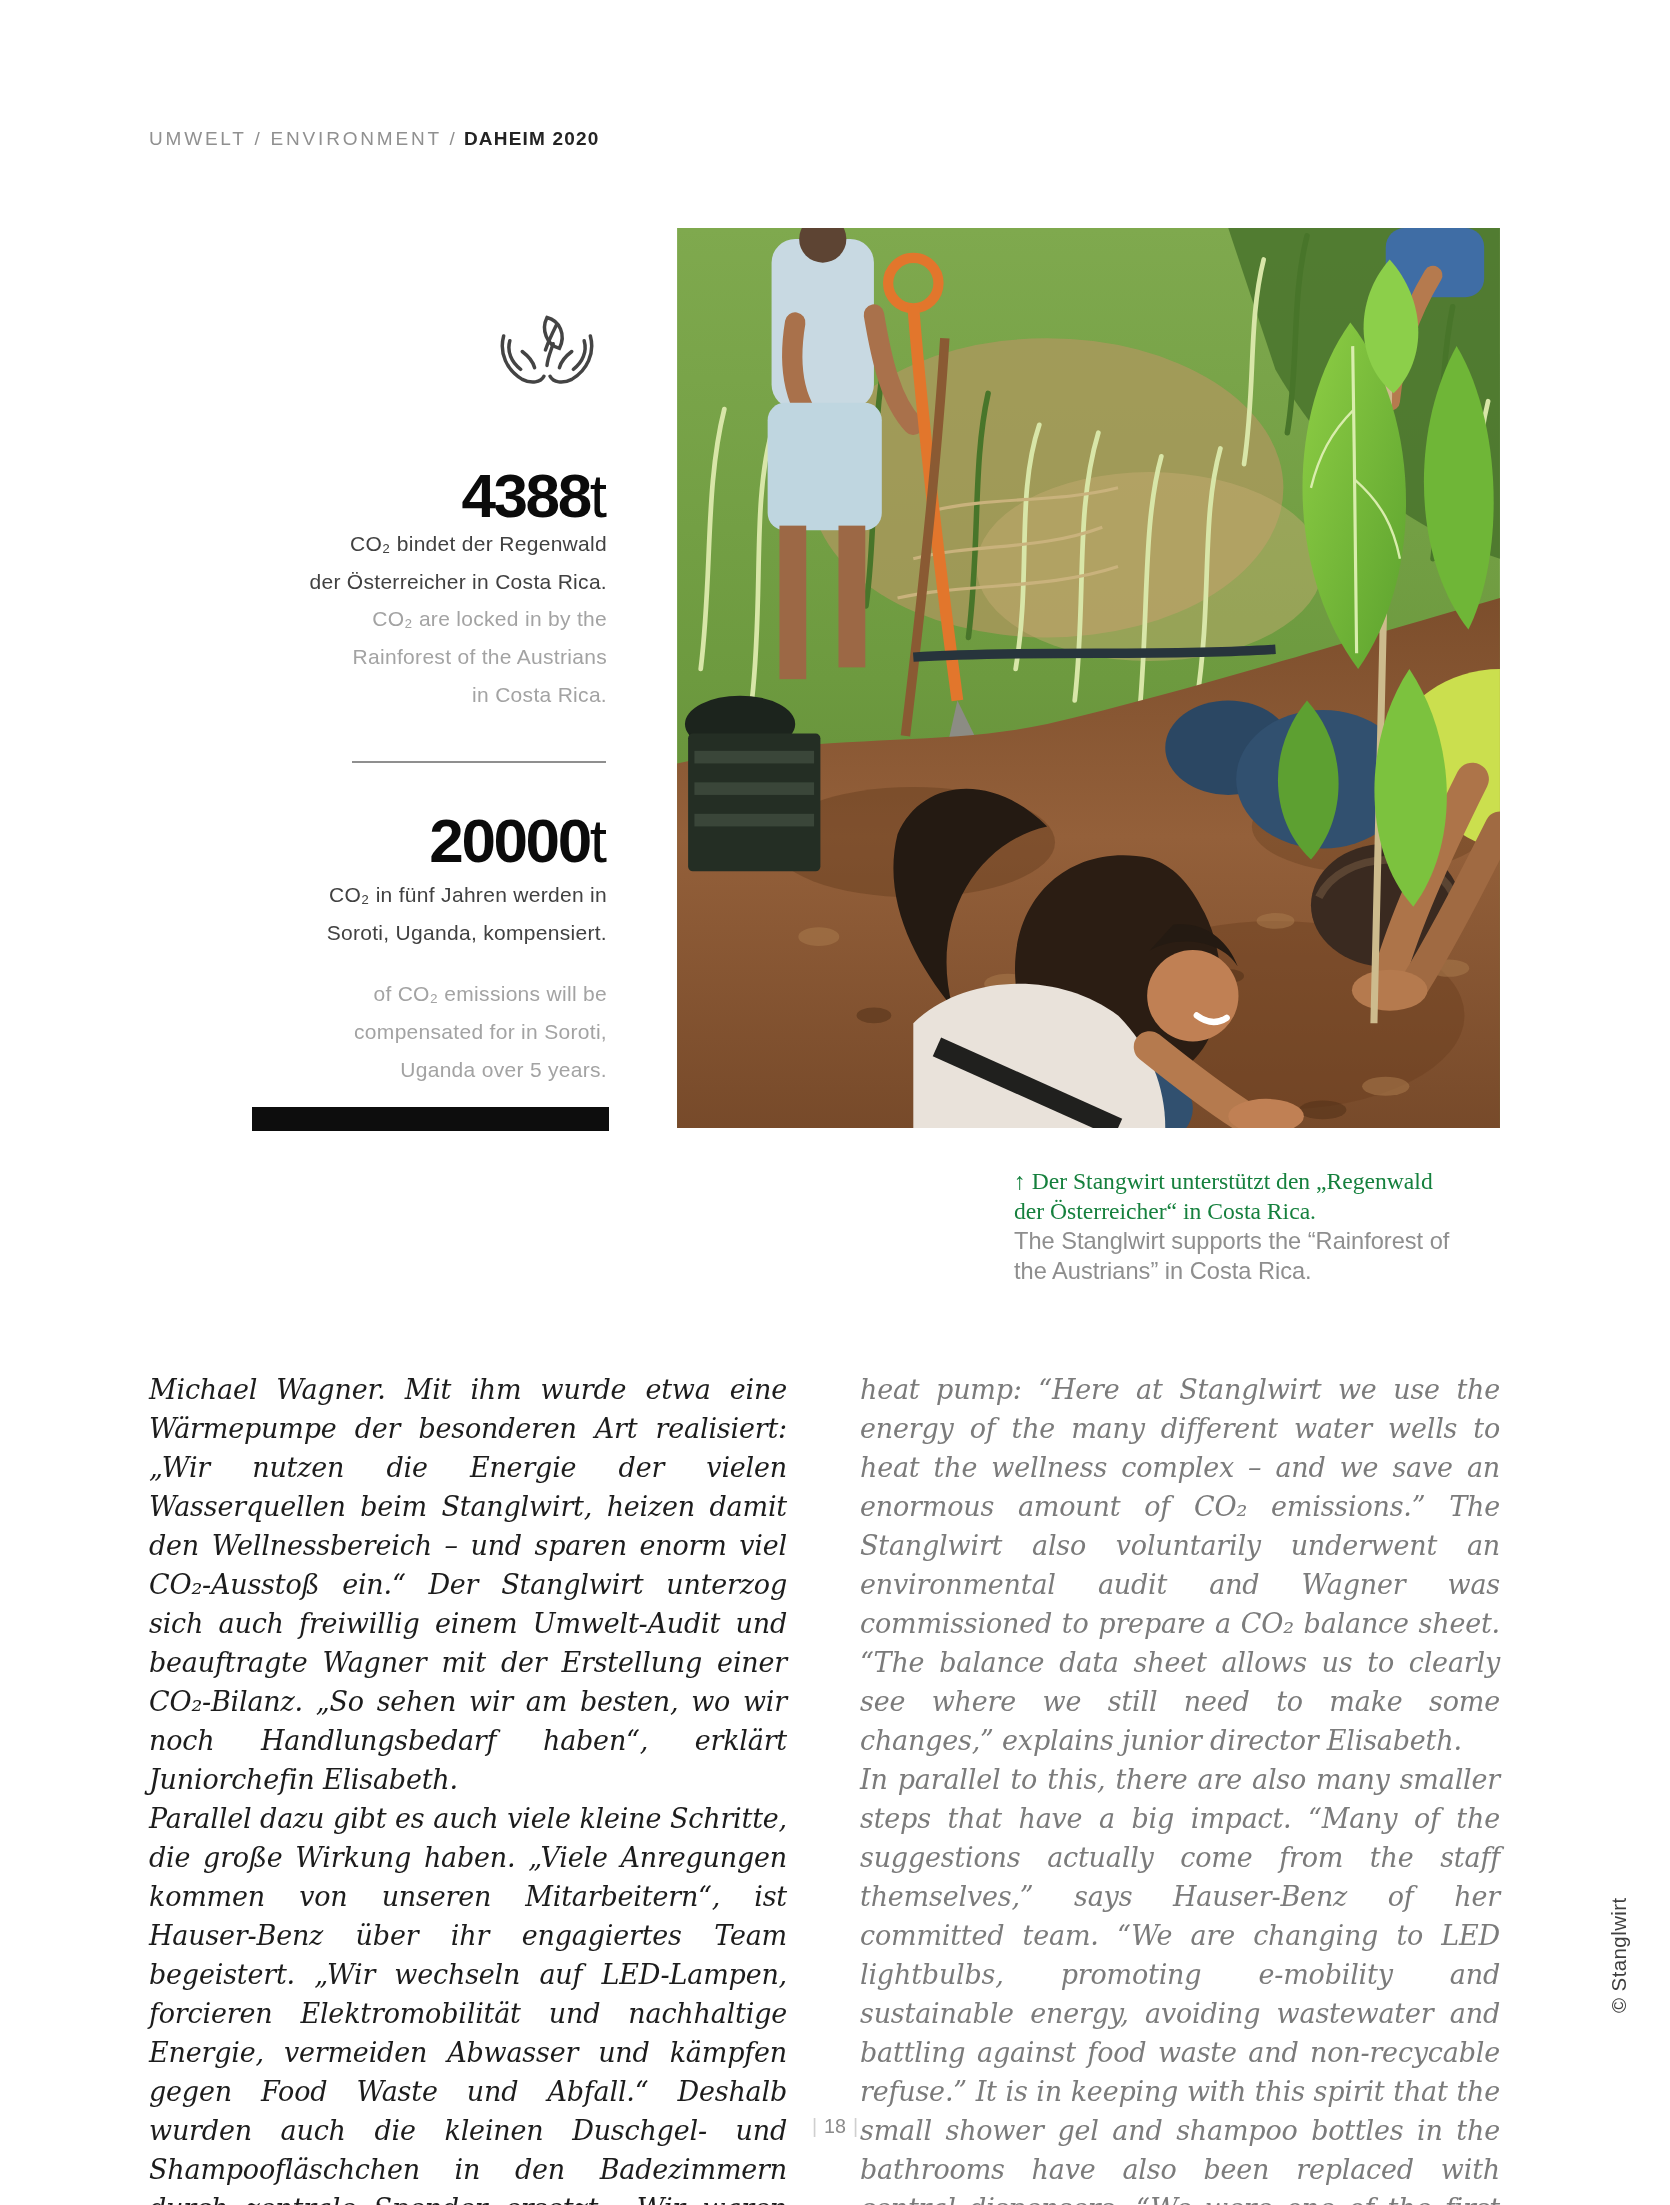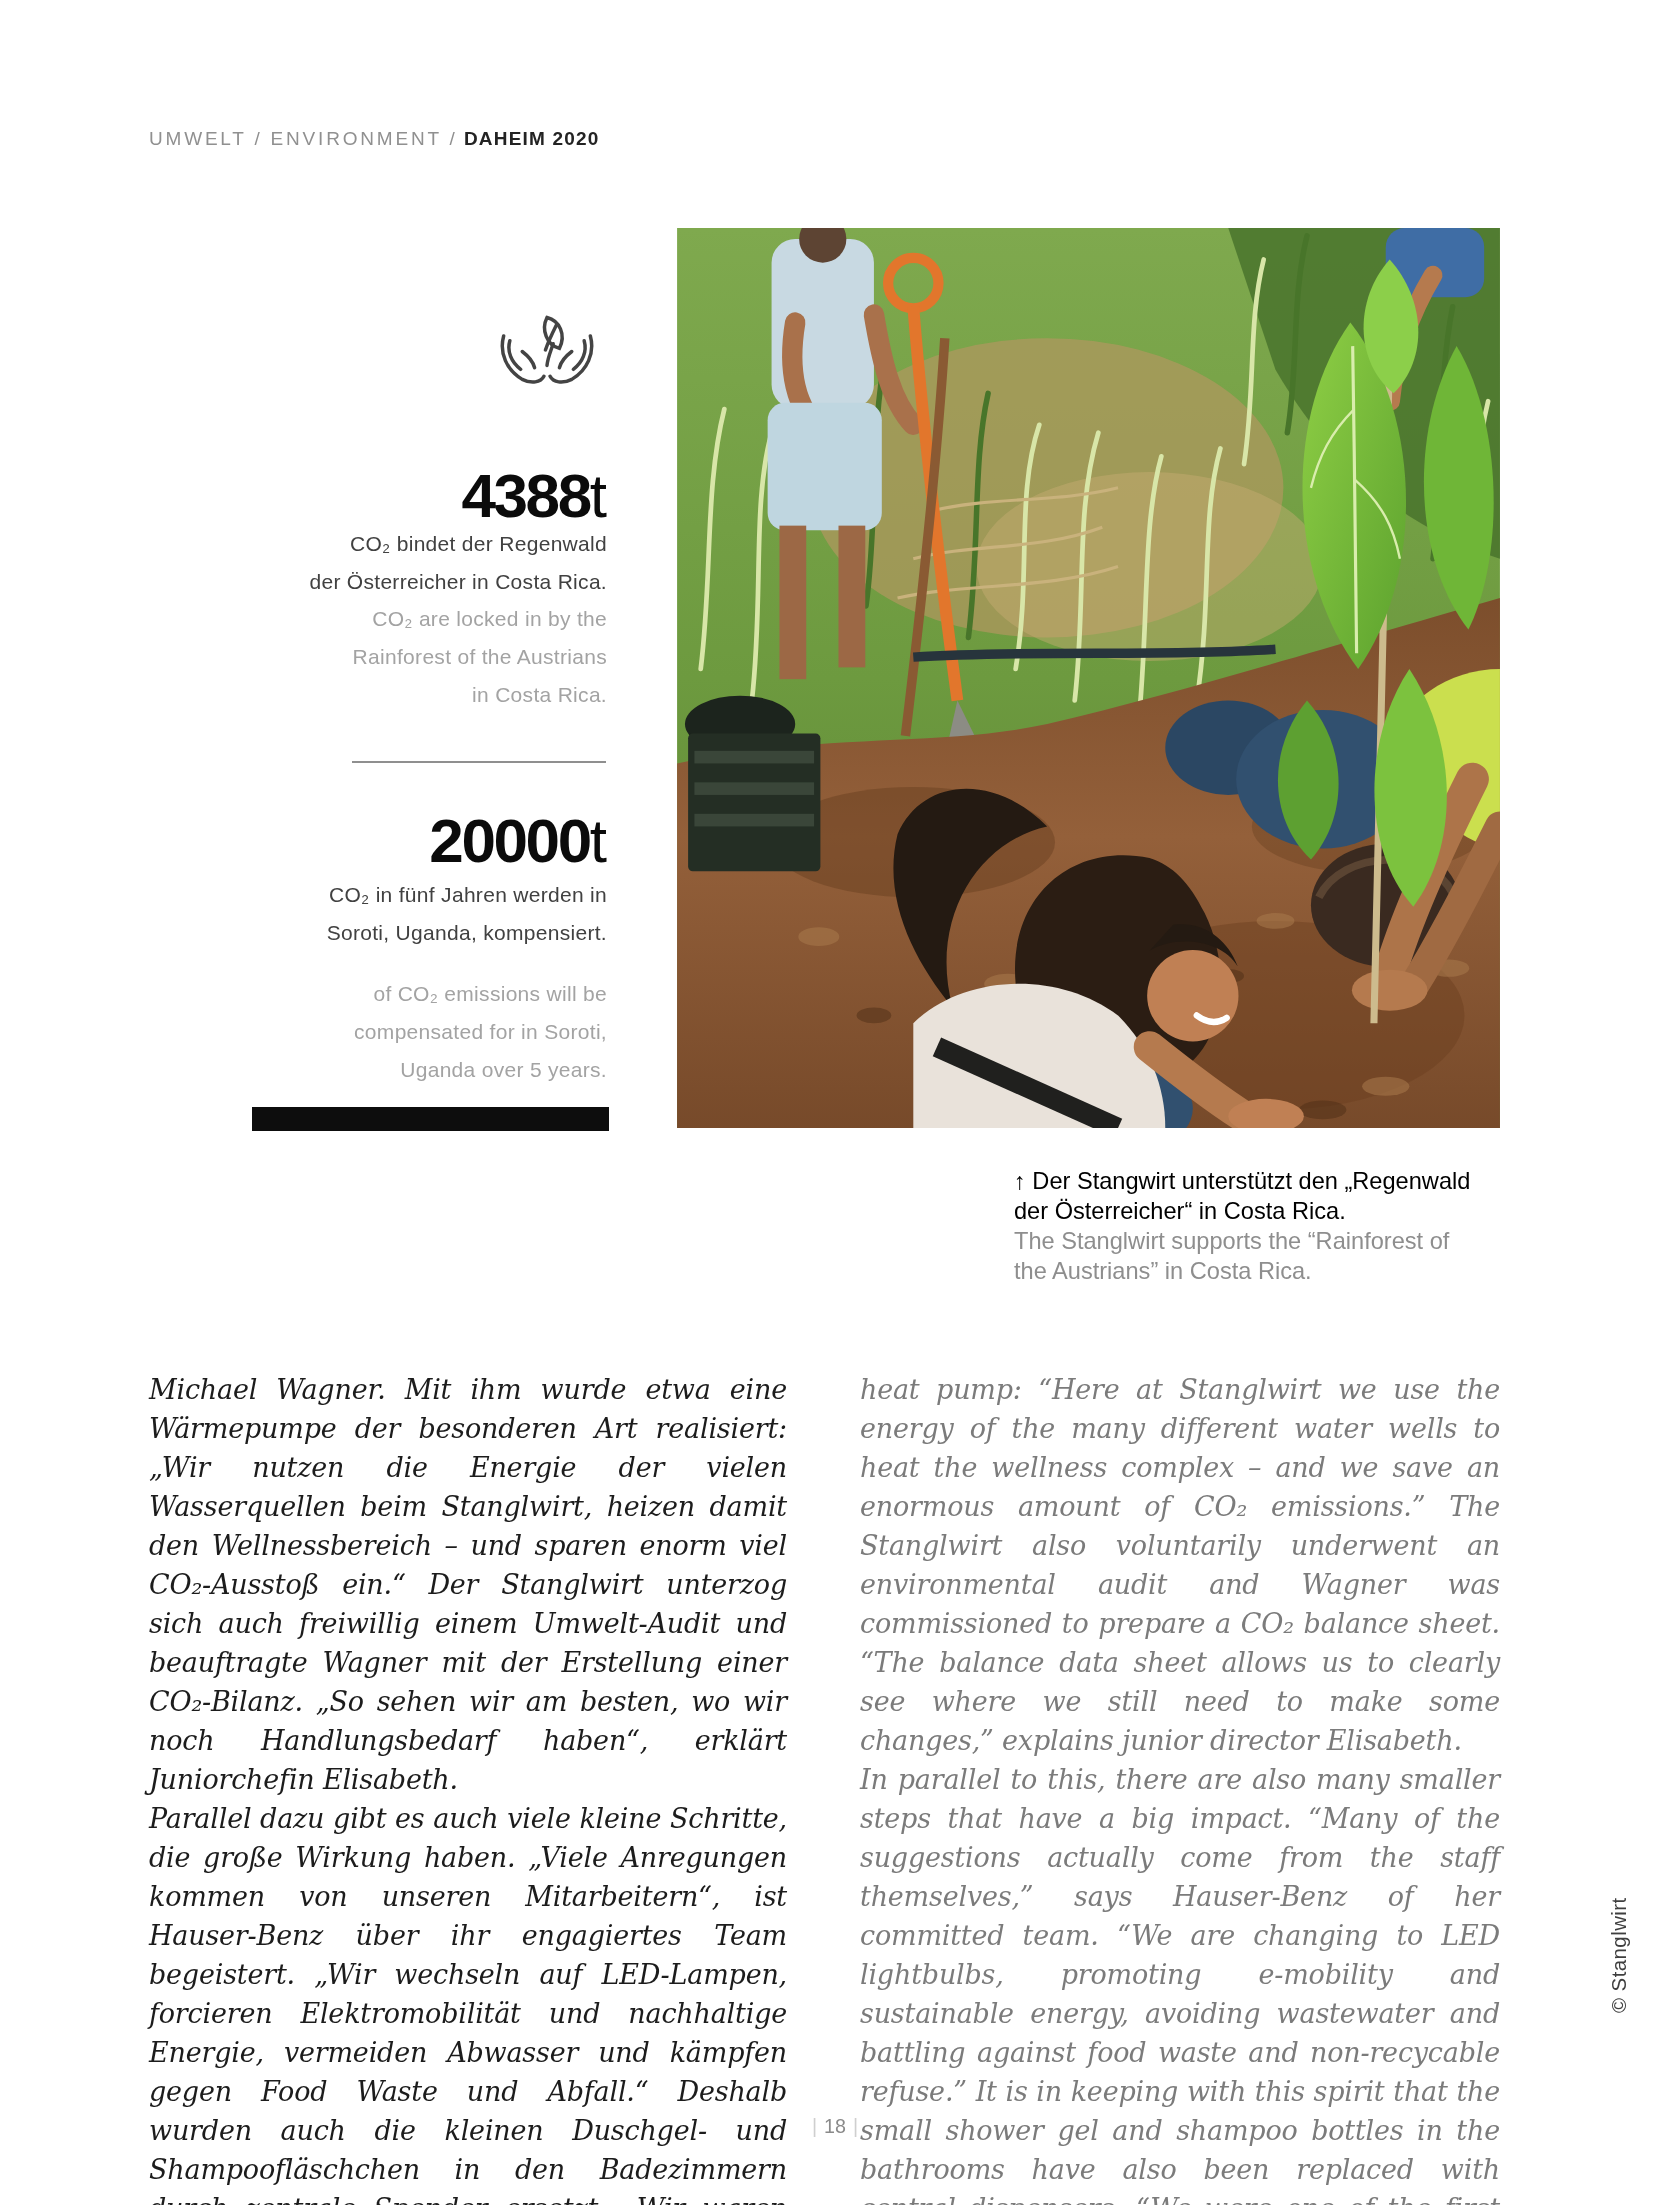--- a/index.html
+++ b/index.html
@@ -26,21 +26,21 @@
   .cap2-de{top:876px;} .cap2-en{top:935px;margin-top:40px;}
   .divider{position:absolute;left:352px;top:761px;width:254px;height:1.6px;background:#8f8f8f;}
   .black-bar{position:absolute;left:252px;top:1107px;width:357px;height:24.4px;background:#0d0d0d;}
 
   
   .photo{position:absolute;left:677px;top:228px;width:823px;height:900px;overflow:hidden;}
   .photo svg{display:block;}
 
   
   .photo-caption{position:absolute;left:1014px;top:1166px;width:512px;font-size:23.6px;line-height:30px;}
-  .pc-de{color:#000000;white-space:pre-line;}
+  .pc-de{color:#15803d;white-space:pre-line;font-family:Liberation Serif, serif;}
   .pc-en{color:#8e8e8e;white-space:pre-line;}
 
   
   .article-col{position:absolute;top:1370px;text-align:justify;
                font-family:"DejaVu Serif","Liberation Serif",serif;
                font-size:27px;line-height:39px;letter-spacing:-0.2px;}
   .article-col p{margin:0;font-style:italic;}
   .col-de{left:149px;width:638px;color:#1c1c1c;}
   .col-en{left:860px;width:640px;color:#7b7b7b;}
 

